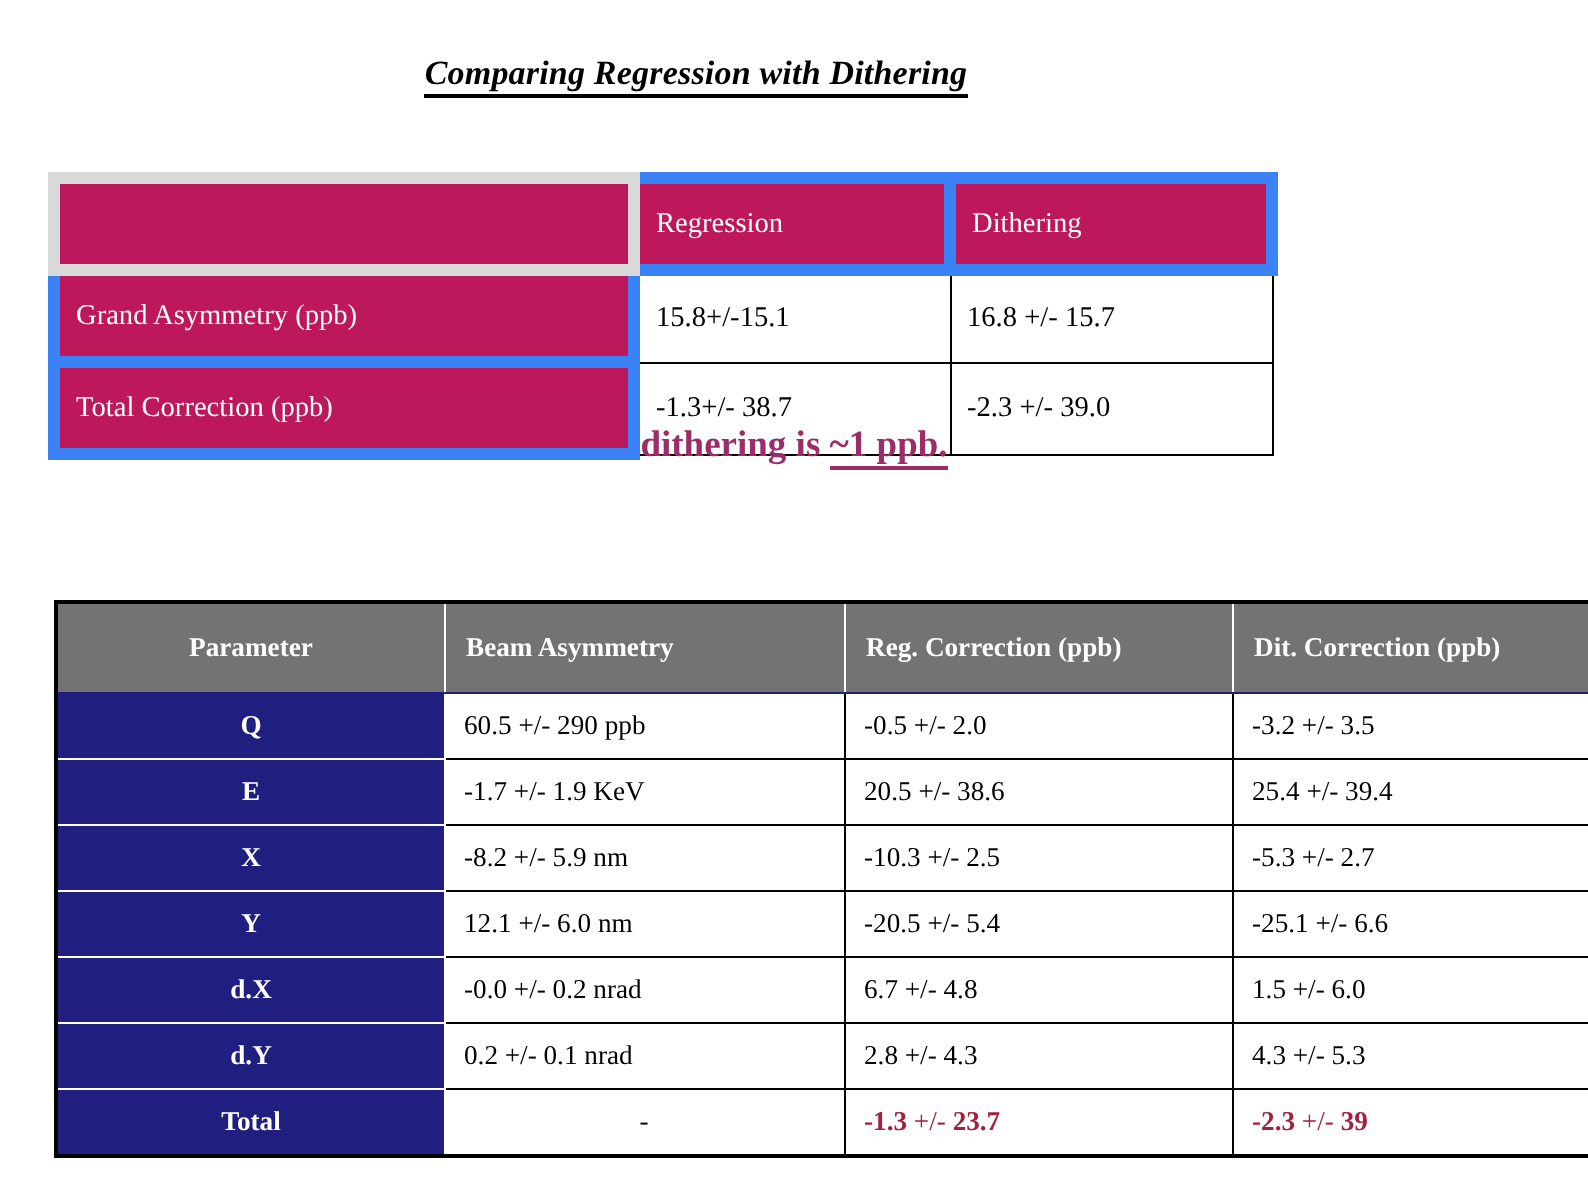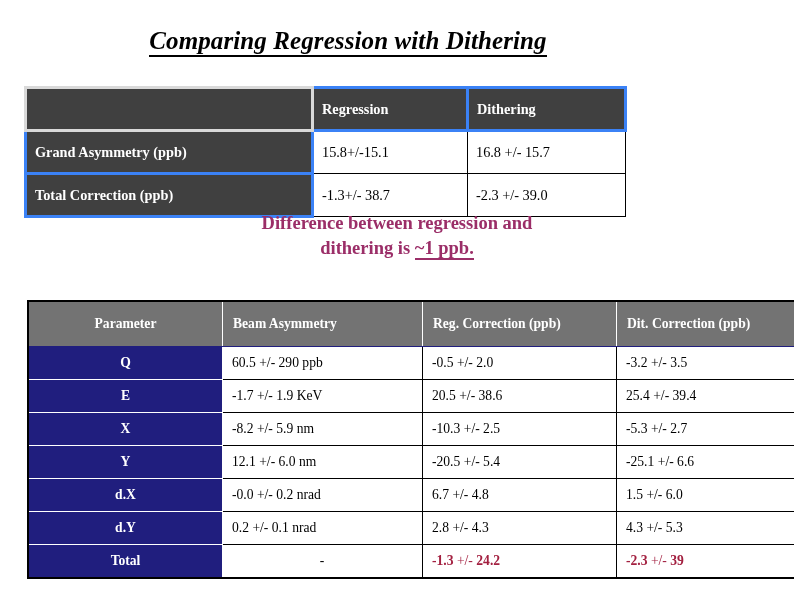--- a/index.html
+++ b/index.html
@@ -15,21 +15,21 @@
     position: relative;
   }
 
   
   .slide-title {
     position: absolute;
     left: 0;
     top: 27px;
     width: 696px;
     text-align: center;
-    font-size: 25px;
+    font-size: 17px;
     font-weight: bold;
     font-style: italic;
     color: #000000;
     letter-spacing: 0.1px;
   }
   .slide-title span {
     border-bottom: 2px solid #000000;
     padding-bottom: 1px;
   }
 
@@ -46,24 +46,24 @@
     height: 40px;
     padding: 0 8px;
     vertical-align: middle;
     font-size: 14.3px;
   }
   .table-one .c0 { width: 268px; }
   .table-one .c1 { width: 136px; }
   .table-one .c2 { width: 139px; }
 
   .navy-cell {
-    background: #404040;
+    background: #be185d;
     color: #ffffff;
-    font-weight: bold;
-    border: 3px solid #3b82f6;
+    font-weight: normal;
+    border: 6px solid #3b82f6;
   }
   .navy-cell.blank {
     border-color: #d9d9d9;
   }
   .white-cell {
     background: #ffffff;
     color: #000000;
     border: 1px solid #000000;
   }
 
@@ -164,21 +164,20 @@
     </tr>
     <tr>
       <td class="navy-cell c0">Total Correction (ppb)</td>
       <td class="white-cell c1">-1.3+/- 38.7</td>
       <td class="white-cell c2">-2.3 +/- 39.0</td>
     </tr>
   </tbody>
 </table>
 
 <div class="middle-note">
-  <div>Difference between regression and</div>
   <div>
     <span>dithering is </span><span class="u">~1 ppb.</span>
   </div>
 </div>
 
 <table class="table-two">
   <tbody>
     <tr>
       <td class="t2-head-navy k0">Parameter</td>
       <td class="t2-head-navy t2-head-left-pad k1">Beam Asymmetry</td>
@@ -224,17 +223,17 @@
     <tr>
       <td class="t2-param k0">d.Y</td>
       <td class="t2-data k1">0.2 +/- 0.1 nrad</td>
       <td class="t2-data k2">2.8 +/- 4.3</td>
       <td class="t2-data k3">4.3 +/- 5.3</td>
     </tr>
 
     <tr>
       <td class="t2-param k0">Total</td>
       <td class="t2-data center k1">-</td>
-      <td class="t2-data k2"><span class="red-val">-1.3</span><span class="red-pm"> +/- </span><span class="red-val">24.2</span></td>
+      <td class="t2-data k2"><span class="red-val">-1.3</span><span class="red-pm"> +/- </span><span class="red-val">23.7</span></td>
       <td class="t2-data k3"><span class="red-val">-2.3</span><span class="red-pm"> +/- </span><span class="red-val">39</span></td>
     </tr>
   </tbody>
 </table>
 
 </body></html>

